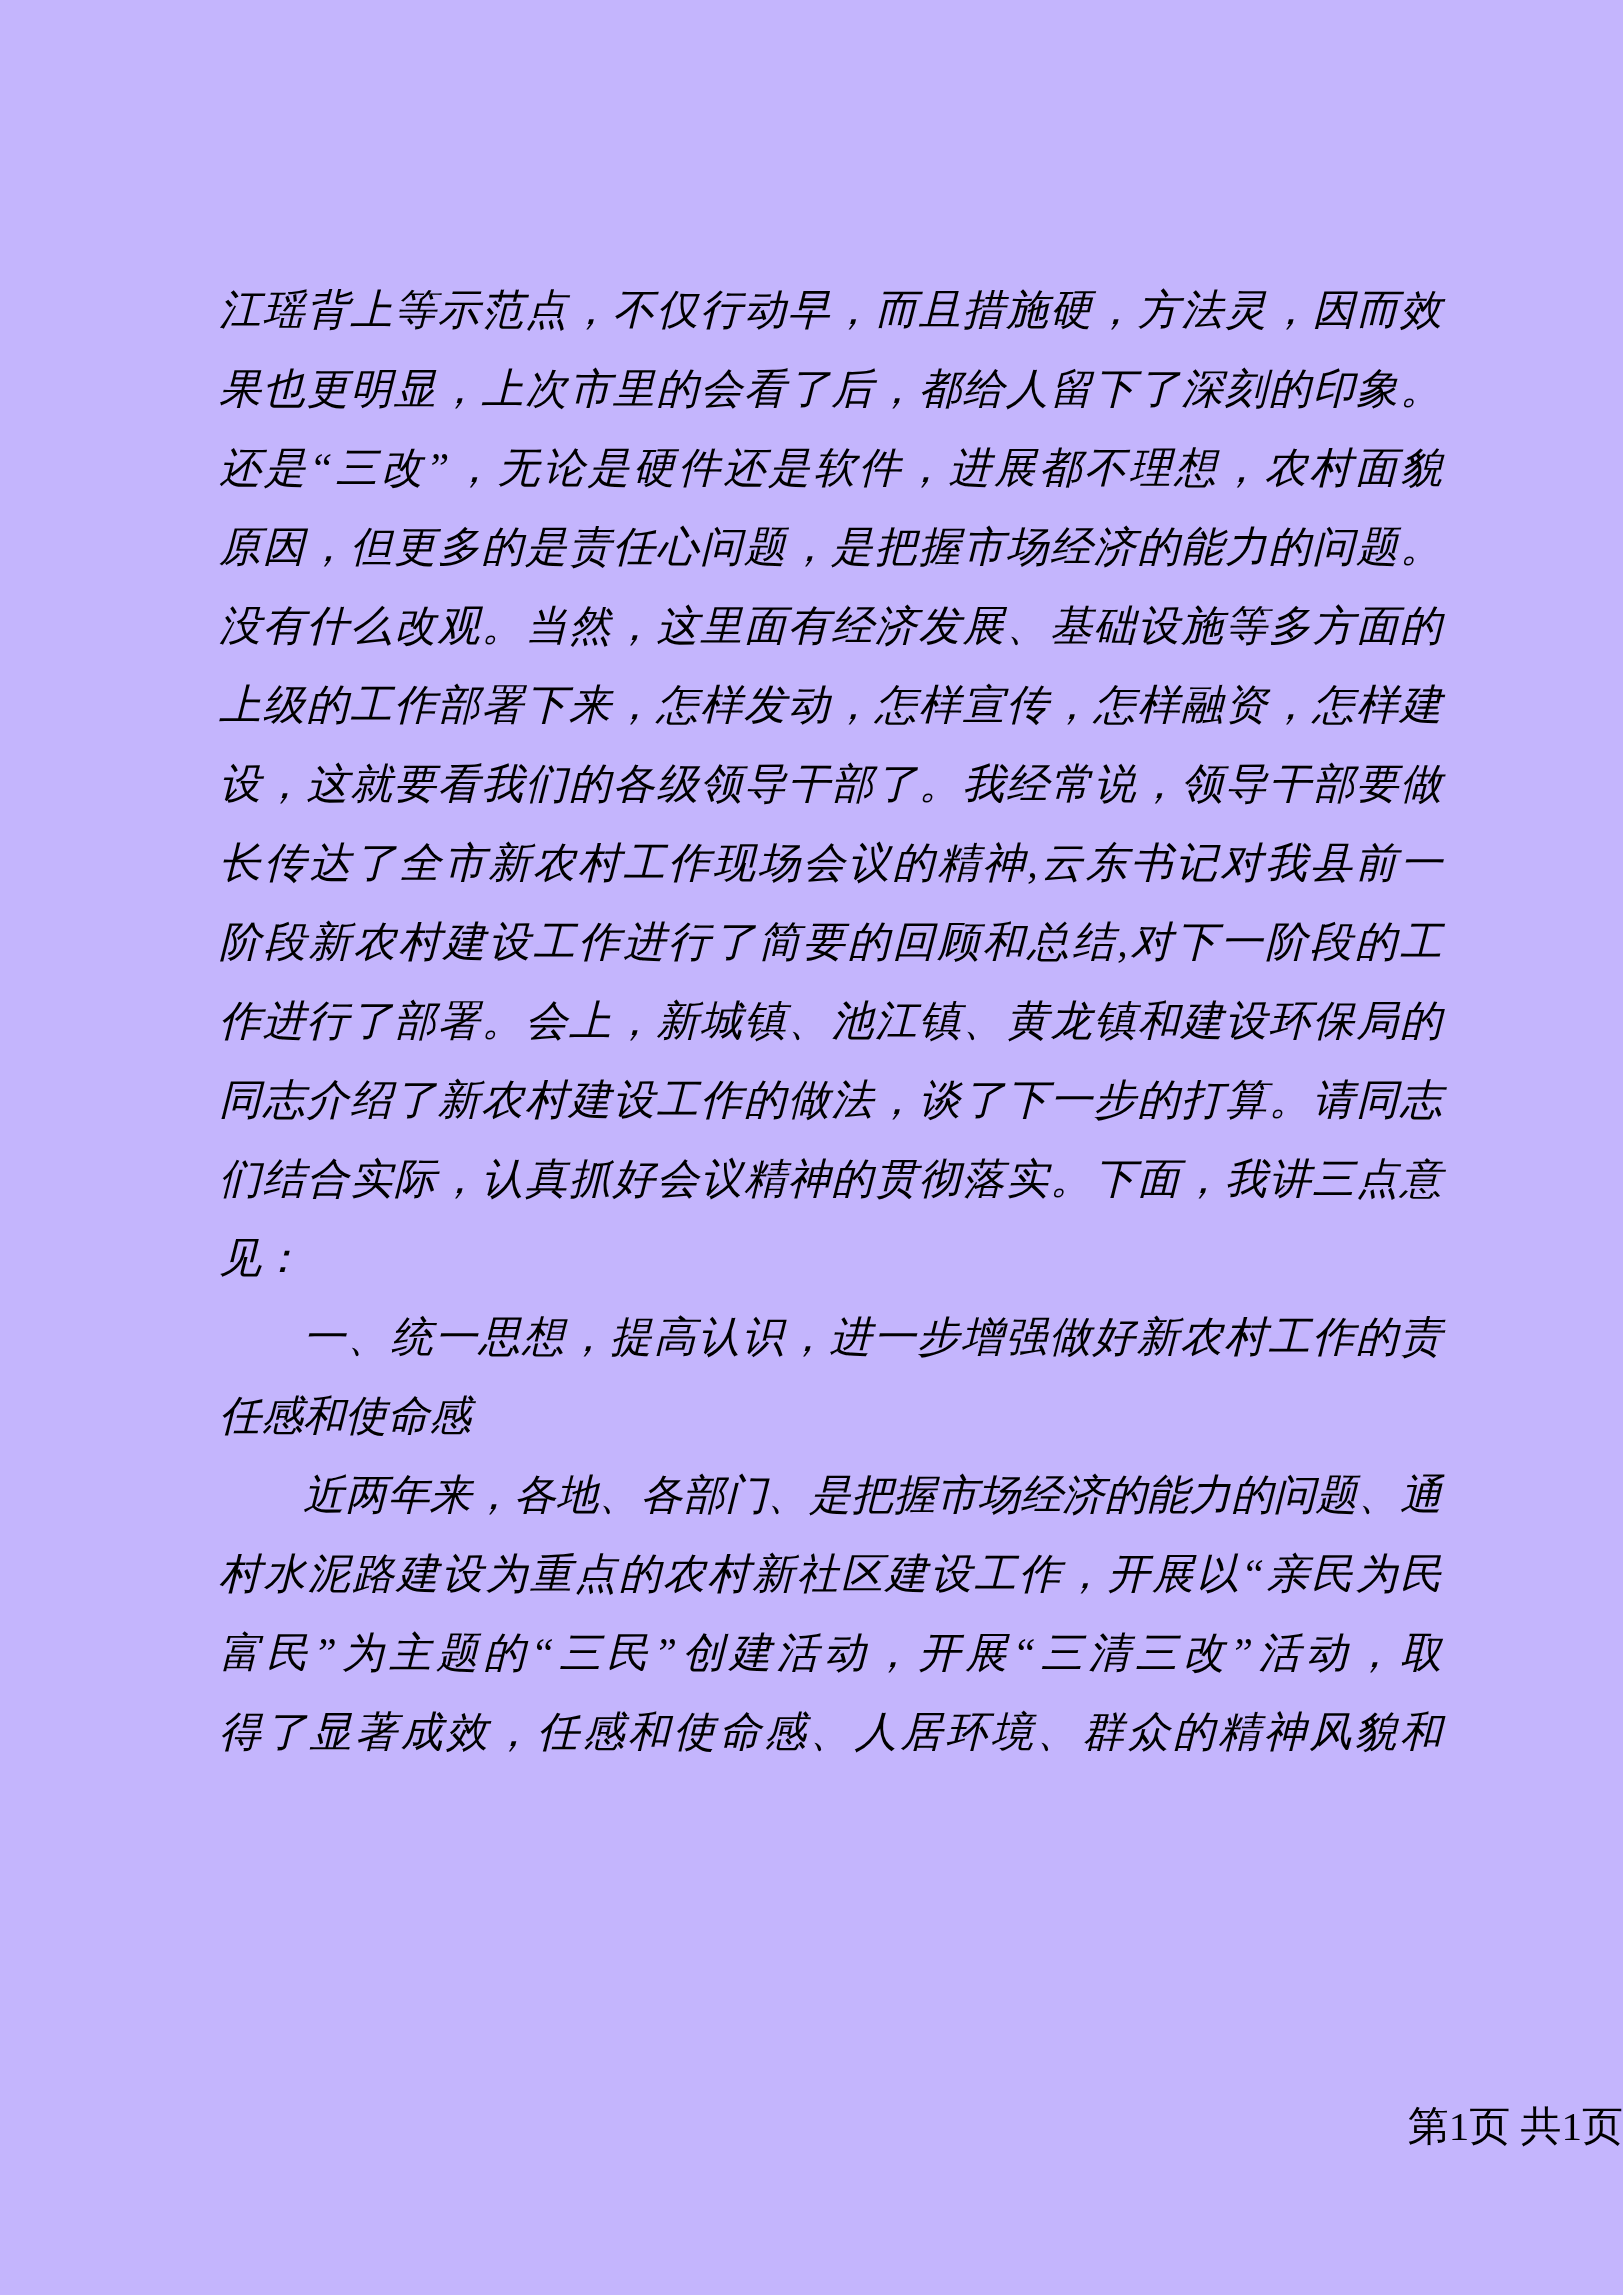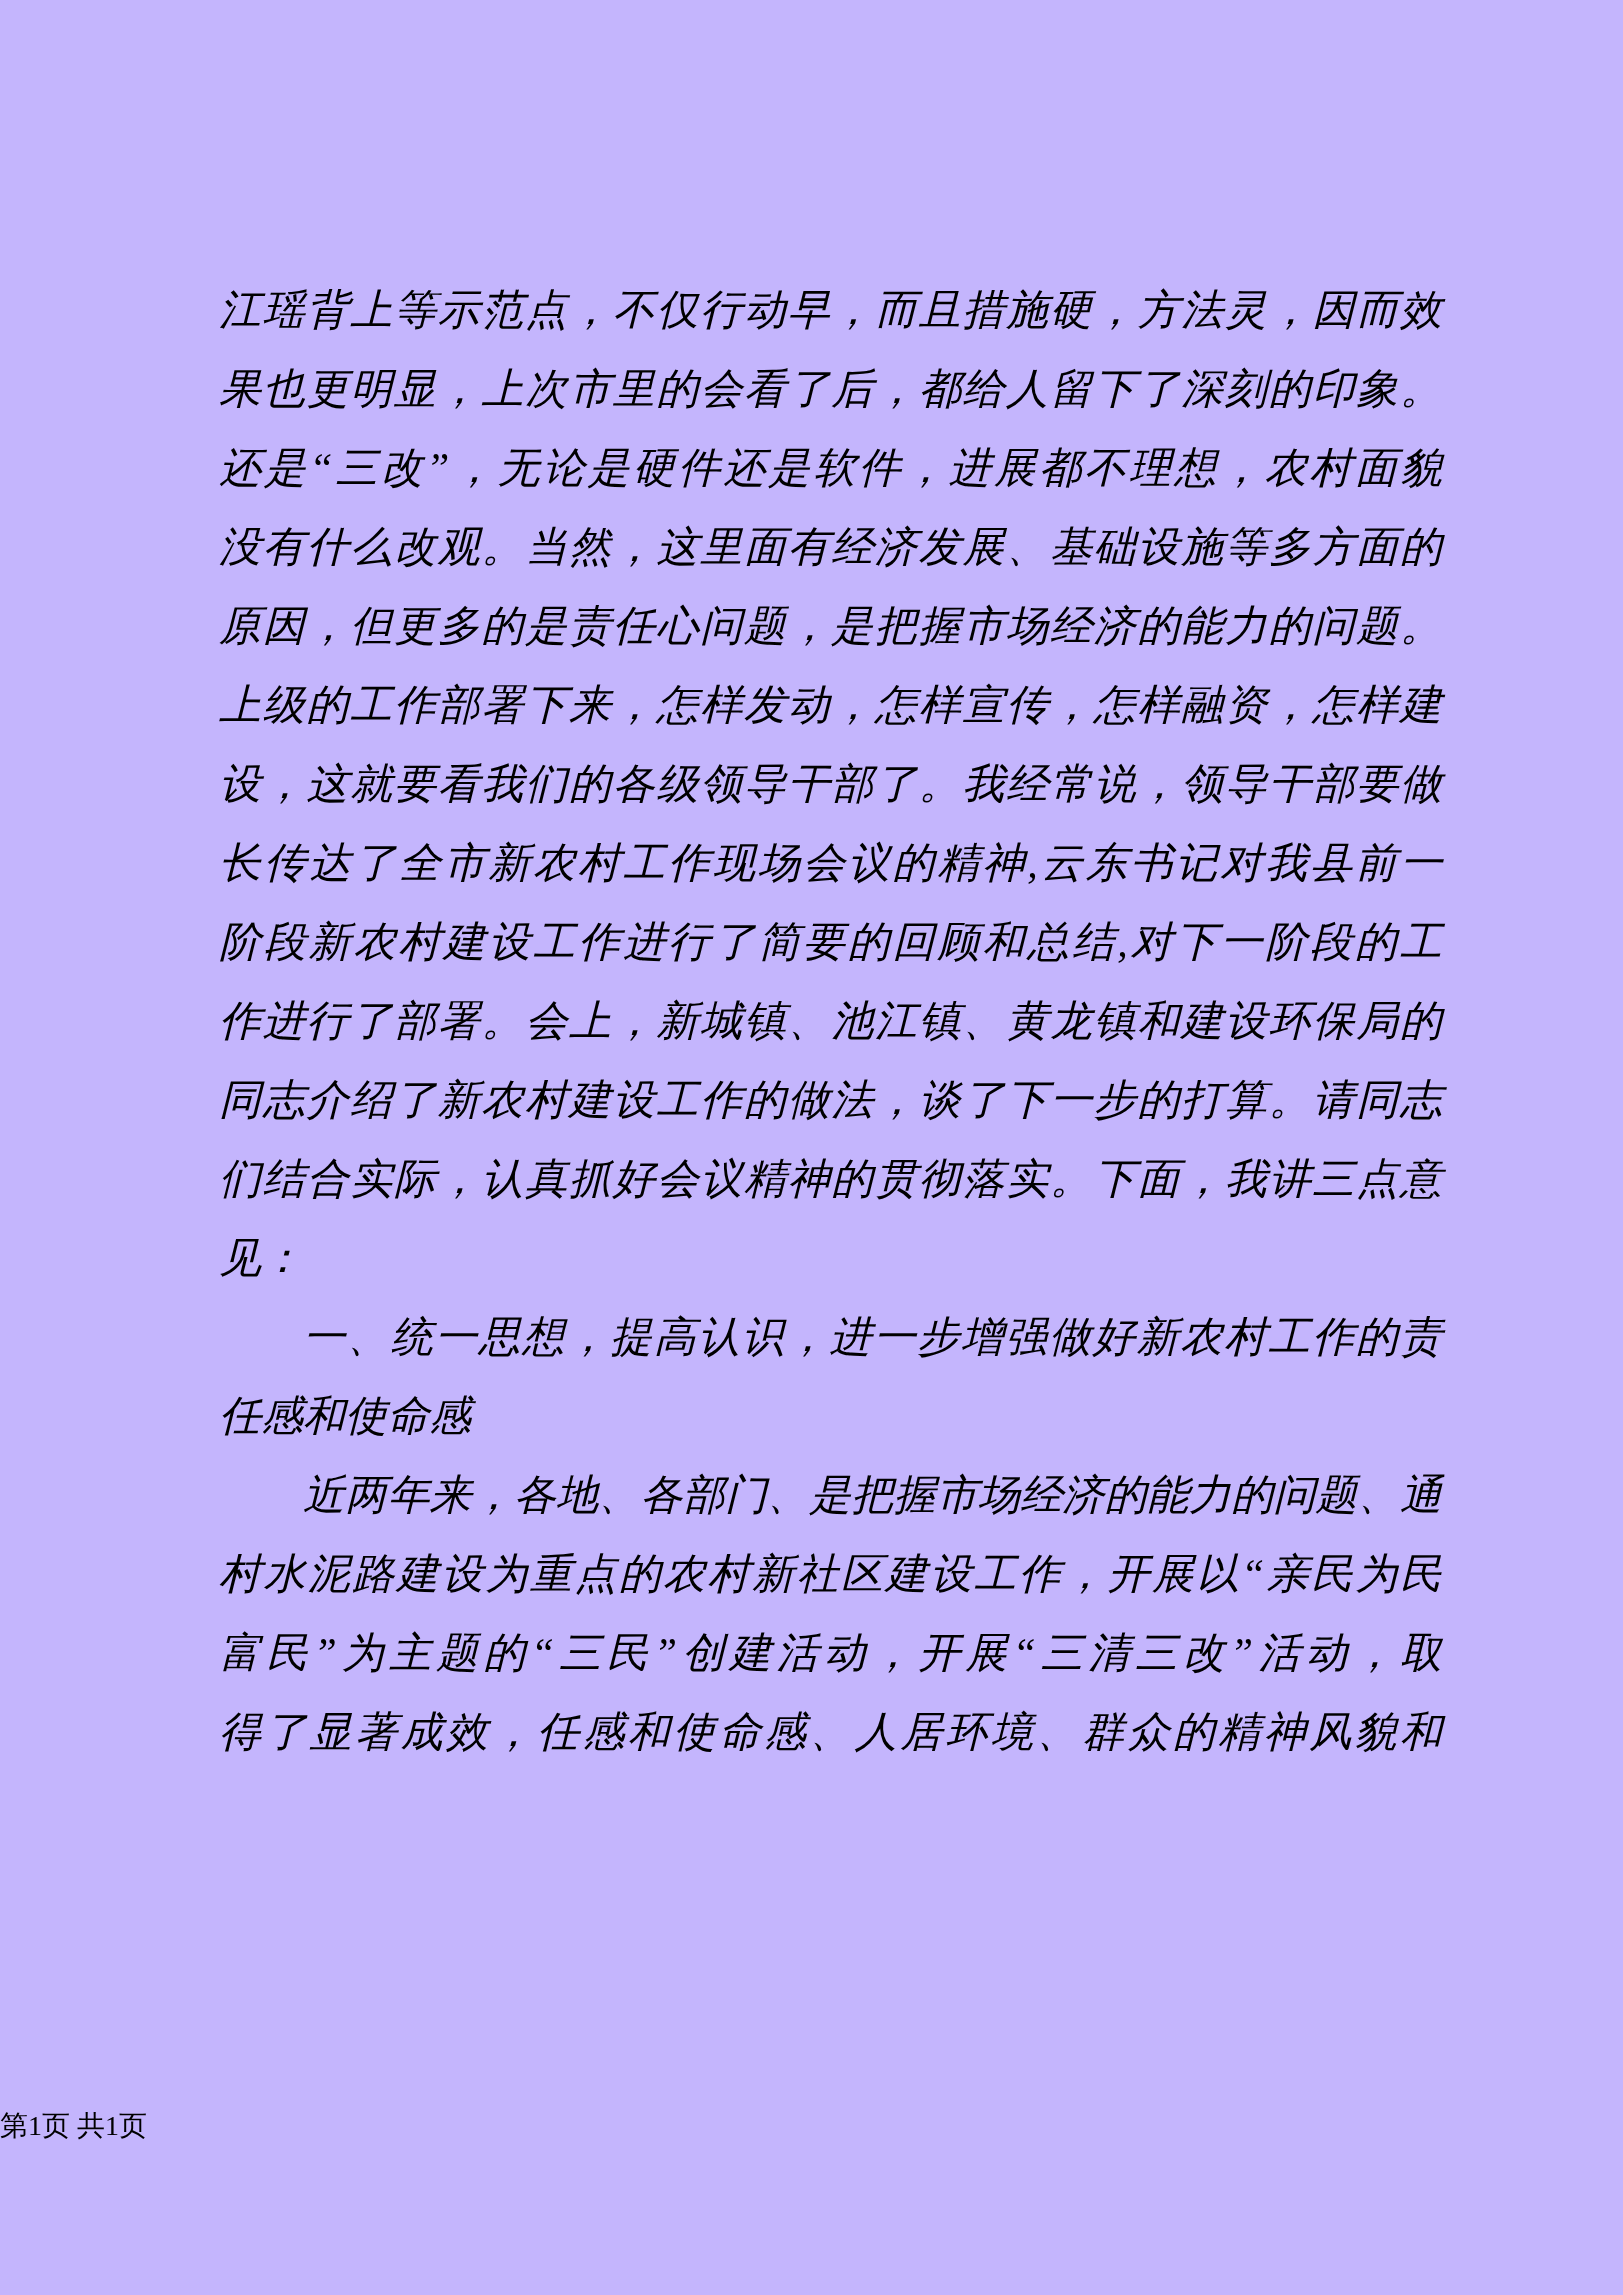--- a/index.html
+++ b/index.html
@@ -34,37 +34,37 @@
     text-align-last: justify;
   }
   .line.indent {
     text-indent: 84px;
   }
   .footer {
     position: absolute;
     left: 0;
     top: 2101px;
     width: 100%;
-    text-align: left;
-    font-size: 28px;
+    text-align: right;
+    font-size: 41px;
     line-height: 50px;
     color: #000000;
     font-style: normal;
   }
 </style>
 </head>
 <body>
 
 <div class="page">
   <main class="content" id="doc-content">
       <div class="line justify">江瑶背上等示范点，不仅行动早，而且措施硬，方法灵，因而效</div>
       <div class="line justify">果也更明显，上次市里的会看了后，都给人留下了深刻的印象。</div>
       <div class="line justify">还是“三改”，无论是硬件还是软件，进展都不理想，农村面貌</div>
+      <div class="line justify">原因，但更多的是责任心问题，是把握市场经济的能力的问题。</div>
       <div class="line justify">没有什么改观。当然，这里面有经济发展、基础设施等多方面的</div>
-      <div class="line justify">原因，但更多的是责任心问题，是把握市场经济的能力的问题。</div>
       <div class="line justify">上级的工作部署下来，怎样发动，怎样宣传，怎样融资，怎样建</div>
       <div class="line justify">设，这就要看我们的各级领导干部了。我经常说，领导干部要做</div>
       <div class="line justify">长传达了全市新农村工作现场会议的精神,云东书记对我县前一</div>
       <div class="line justify">阶段新农村建设工作进行了简要的回顾和总结,对下一阶段的工</div>
       <div class="line justify">作进行了部署。会上，新城镇、池江镇、黄龙镇和建设环保局的</div>
       <div class="line justify">同志介绍了新农村建设工作的做法，谈了下一步的打算。请同志</div>
       <div class="line justify">们结合实际，认真抓好会议精神的贯彻落实。下面，我讲三点意</div>
       <div class="line">见：</div>
       <div class="line justify indent">一、统一思想，提高认识，进一步增强做好新农村工作的责</div>
       <div class="line">任感和使命感</div>

